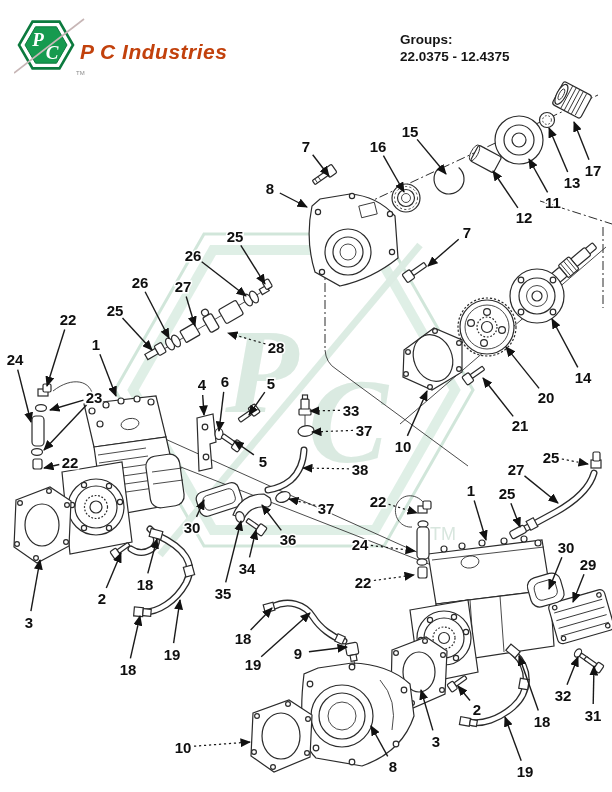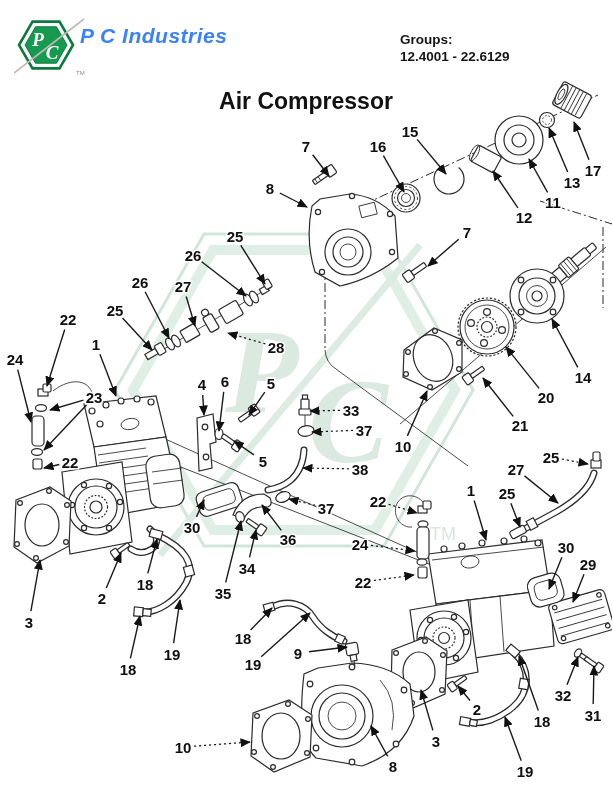--- a/index.html
+++ b/index.html
@@ -1,21 +1,21 @@
 <!DOCTYPE html>
 <html><head>
 <meta charset="utf-8">
 <style>
   html,body{margin:0;padding:0;background:#fff;}
   #page{position:relative;width:612px;height:792px;background:#fff;overflow:hidden;
         font-family:"Liberation Sans","DejaVu Sans",sans-serif;}
   
   #logo{position:absolute;left:14px;top:13px;}
-  #company{position:absolute;left:80px;top:24px;font-size:21px;font-weight:bold;
-           font-style:italic;color:#3b82f6;letter-spacing:.5px;}
+  #company{position:absolute;left:80px;top:40px;font-size:21px;font-weight:bold;
+           font-style:italic;color:#c2410c;letter-spacing:.5px;}
   #groups{position:absolute;left:400px;top:31px;width:178px;text-align:left;
           font-size:13.5px;font-weight:bold;color:#151515;line-height:17px;}
   #page-title{position:absolute;left:0;top:88px;width:612px;text-align:center;
           font-size:23px;font-weight:bold;color:#111;}
   
   #diagram{position:absolute;left:0;top:0;}
   .fw{fill:#fff;stroke:#2b2b2b;stroke-width:1.2;}
   .ln{fill:none;stroke:#2b2b2b;stroke-width:1.2;}
   .thin{stroke-width:.85;}
   .dashdot{fill:none;stroke:#2b2b2b;stroke-width:1;stroke-dasharray:9,3,2,3;}
@@ -37,23 +37,22 @@
     <polygon points="59,32 45.5,8.6 18.5,8.6 5,32 18.5,55.4 45.5,55.4" fill="#fff" stroke="#0c7a3e" stroke-width="2.6"></polygon>
     <polygon points="53,32 42.5,13.8 21.5,13.8 11,32 21.5,50.2 42.5,50.2" fill="#169a4f" stroke="#0c7a3e" stroke-width="1"></polygon>
     <line x1="0" y1="60" x2="70" y2="6" stroke="#c7b6b6" stroke-width="1.6"></line>
     <text x="24" y="33" font-family="Liberation Serif, DejaVu Serif, serif" font-size="19" font-weight="bold" font-style="italic" fill="#fff" text-anchor="middle">P</text>
     <text x="38" y="46" font-family="Liberation Serif, DejaVu Serif, serif" font-size="19" font-weight="bold" font-style="italic" fill="#fff" text-anchor="middle">C</text>
     <text x="62" y="62" font-size="6" fill="#8b8b8b">TM</text>
   </svg>
   <div id="company">P C Industries</div>
   <div id="groups">
     <div>Groups:</div>
-    <div>12.4001 - 22.6129</div>
+    <div>22.0375 - 12.4375</div>
   </div>
-  <div id="page-title">Air Compressor</div>
 
   <svg id="diagram" width="612" height="792" viewBox="0 0 612 792">
     <defs>
       <marker id="arrow" markerUnits="userSpaceOnUse" markerWidth="11" markerHeight="9" refX="9.5" refY="4.5" orient="auto">
         <path d="M0,0 L10.5,4.5 L0,9 Z" fill="#111"></path>
       </marker>
     </defs>
 
     <g class="wm">
       <polygon points="473,390 384,234 204,234 115,390 204,546 384,546" fill="none" stroke="#cde4d7" stroke-width="3"></polygon>

